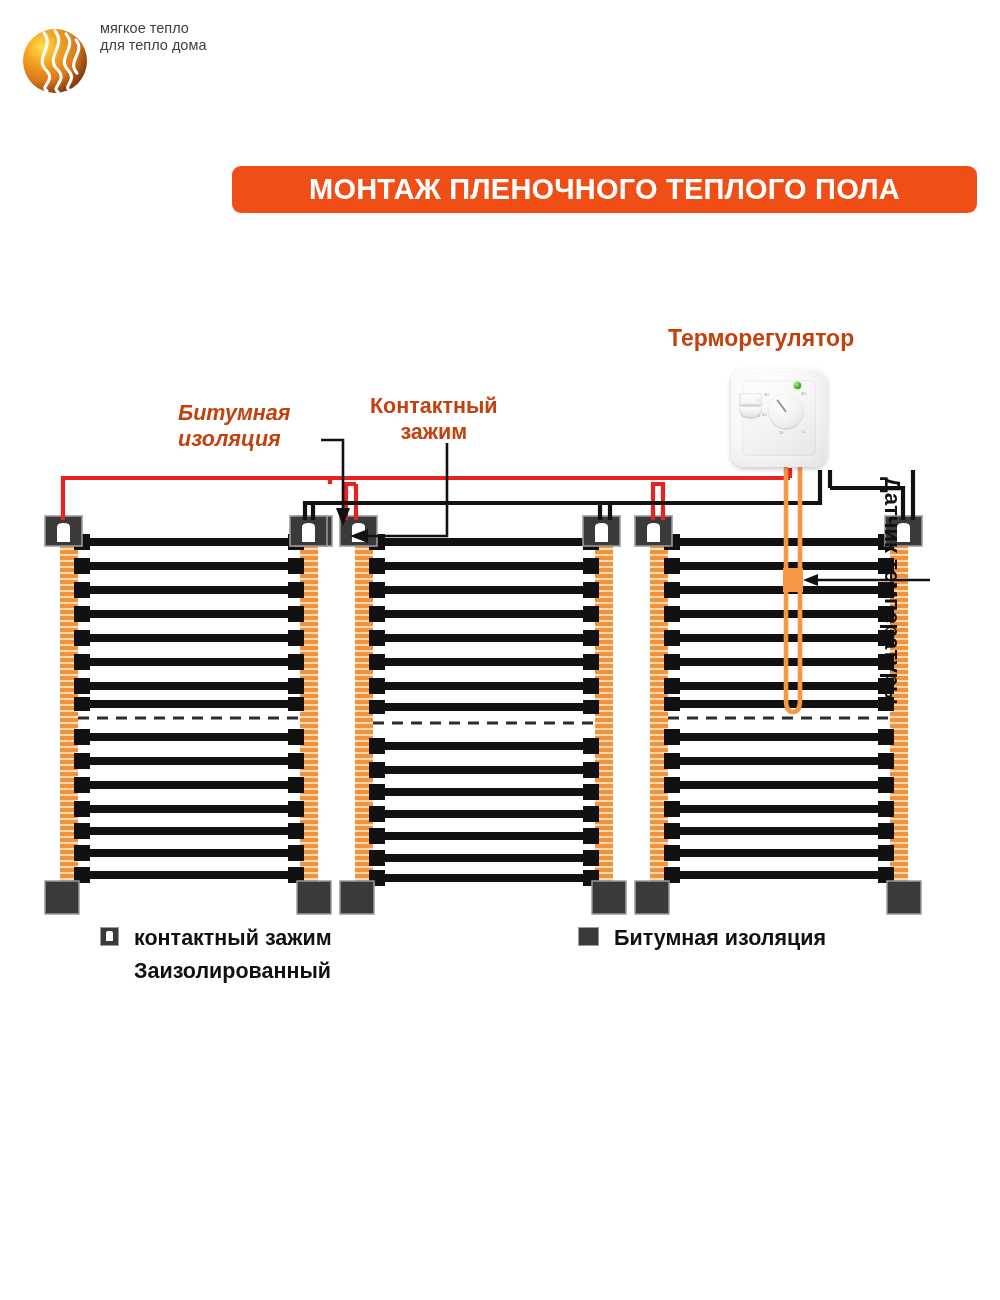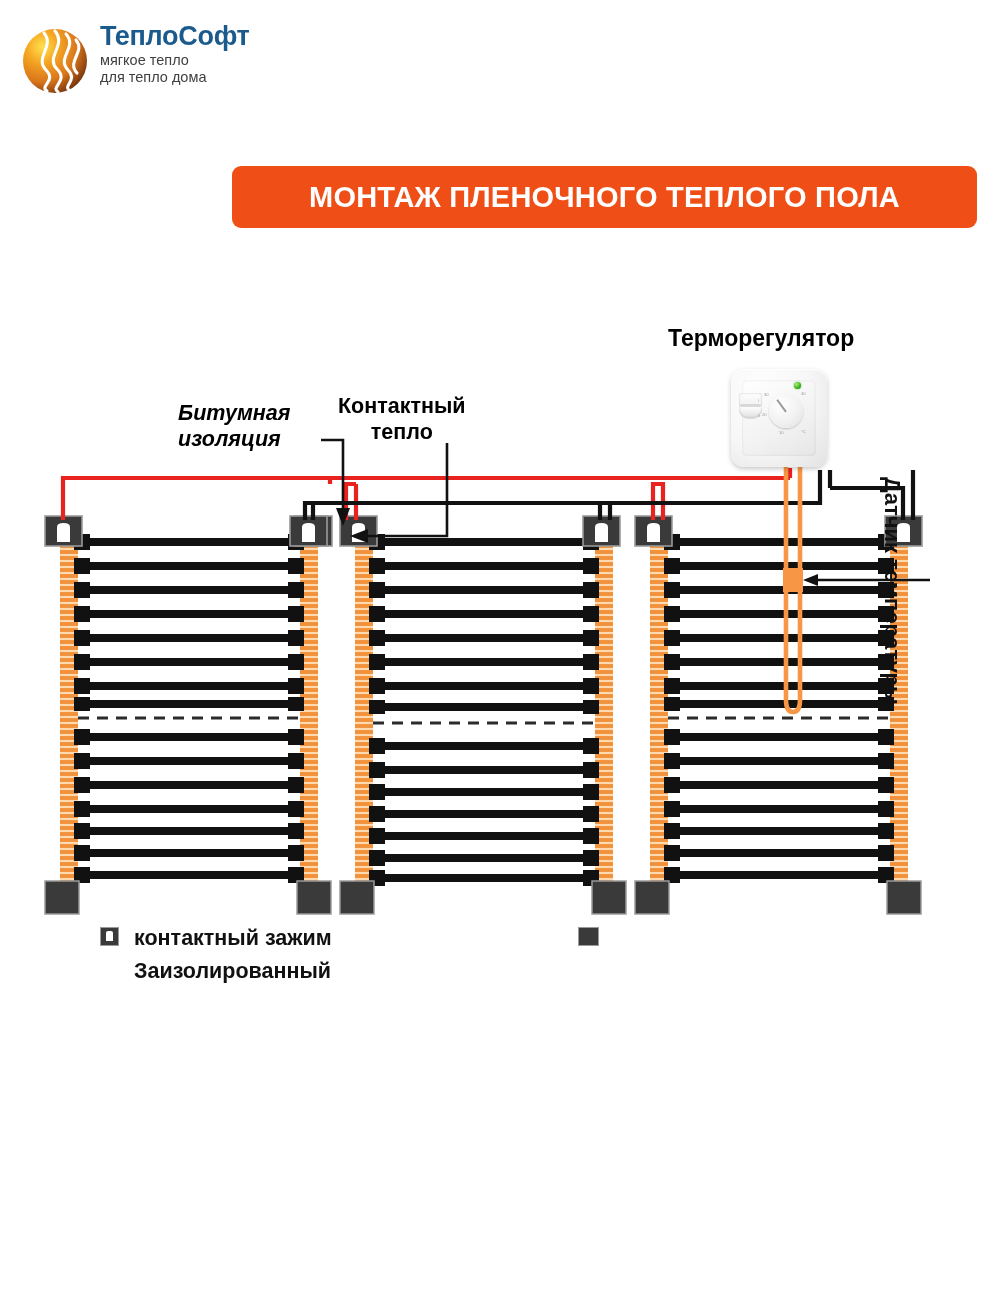--- a/index.html
+++ b/index.html
@@ -50,21 +50,21 @@
     line-height: 17px;
     white-space: nowrap;
   }
 
   
   #title-banner {
     position: absolute;
     left: 232px;
     top: 166px;
     width: 745px;
-    height: 62px;
+    height: 47px;
     background: #f04e17;
     border-radius: 9px;
     display: flex;
     align-items: center;
     justify-content: center;
   }
   #title-text {
     color: #ffffff;
     font-size: 29px;
     font-weight: bold;
@@ -79,37 +79,37 @@
     top: 0;
     width: 1000px;
     height: 1300px;
   }
 
   
   .callout-label {
     position: absolute;
     font-size: 21.5px;
     font-weight: bold;
-    color: #000000;
+    color: #c2410c;
     line-height: 26px;
     white-space: nowrap;
   }
   #label-thermostat {
     left: 668px;
     top: 325px;
     font-size: 23px;
   }
   #label-bitumen-top {
     left: 178px;
     top: 400px;
     text-align: left;
     font-style: italic;
   }
   #label-clamp-top {
-    left: 338px;
+    left: 370px;
     top: 393px;
     text-align: left;
   }
   #label-sensor {
     position: absolute;
     left: 905px;
     top: 477px;
     font-size: 22px;
     font-weight: bold;
     color: #111111;
@@ -266,21 +266,20 @@
     </defs>
     <circle cx="33" cy="33" r="32" fill="url(#sphereGrad)"></circle>
     <g fill="none" stroke="#ffffff" stroke-width="3.1" stroke-linecap="round">
       <path d="M22 5 C33 18, 12 30, 24 42 C35 53, 17 58, 25 63"></path>
       <path d="M33 3 C45 17, 23 29, 35 41 C47 53, 28 59, 36 64"></path>
       <path d="M44 6 C56 19, 34 30, 46 42 C56 52, 41 58, 47 62"></path>
       <path d="M54 12 C64 24, 44 33, 55 45"></path>
     </g>
   </svg>
   <div id="logo-text">
-    <div id="logo-name">ТеплоСофт</div>
     <div class="logo-tag">мягкое тепло</div>
     <div class="logo-tag">для тепло дома</div>
   </div>
 </div>
 
 <div id="title-banner">
   <span id="title-text">МОНТАЖ ПЛЕНОЧНОГО ТЕПЛОГО ПОЛА</span>
 </div>
 
 <svg id="diagram" viewBox="0 0 1000 1300">
@@ -902,21 +901,21 @@
 
 <div class="callout-label" id="label-thermostat">Терморегулятор</div>
 
 <div class="callout-label" id="label-bitumen-top">
   <div>Битумная</div>
   <div>изоляция</div>
 </div>
 
 <div class="callout-label" id="label-clamp-top">
   <div>Контактный</div>
-  <div style="text-align:center">тепло</div>
+  <div style="text-align:center">зажим</div>
 </div>
 
 <div id="label-sensor">Датчик температуры</div>
 
 <div id="thermostat">
   <div id="thermo-frame"></div>
   <div id="thermo-face"></div>
   <div id="thermo-switch"></div>
   <span class="switch-mark" style="left:27px; top:29px;">I</span>
   <span class="switch-mark" style="left:27px; top:44px;">0</span>
@@ -934,13 +933,16 @@
 <div class="legend-row" id="legend-left">
   <div class="legend-swatch swatch-clamp"></div>
   <div class="legend-text">
     <div>контактный зажим</div>
     <div>Заизолированный</div>
   </div>
 </div>
 
 <div class="legend-row" id="legend-right">
   <div class="legend-swatch swatch-bitumen"></div>
+  <div class="legend-text">
+    <div>Битумная изоляция</div>
+  </div>
 </div>
 
 </body></html>

